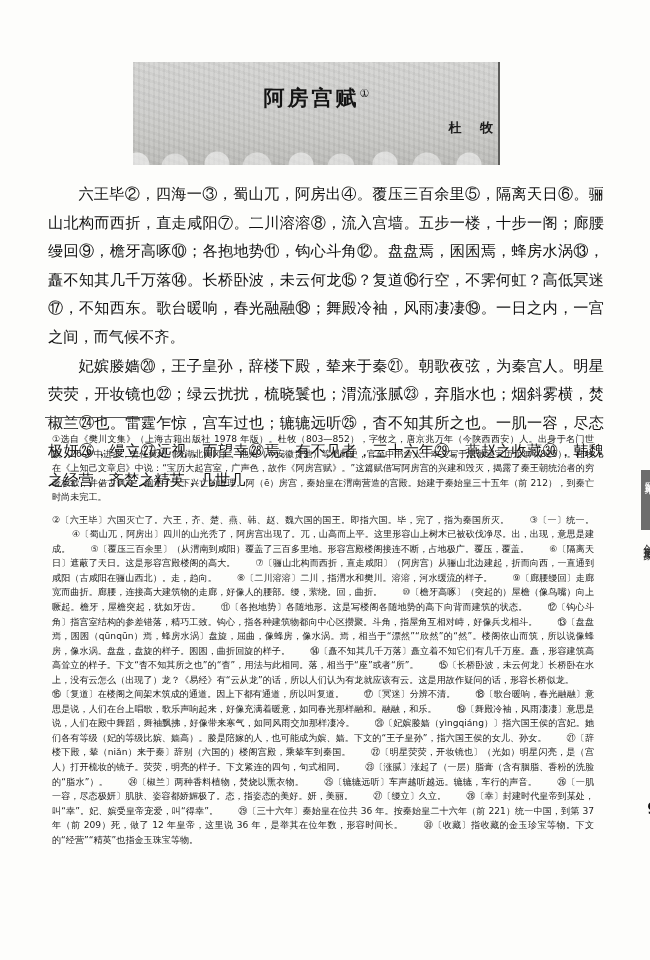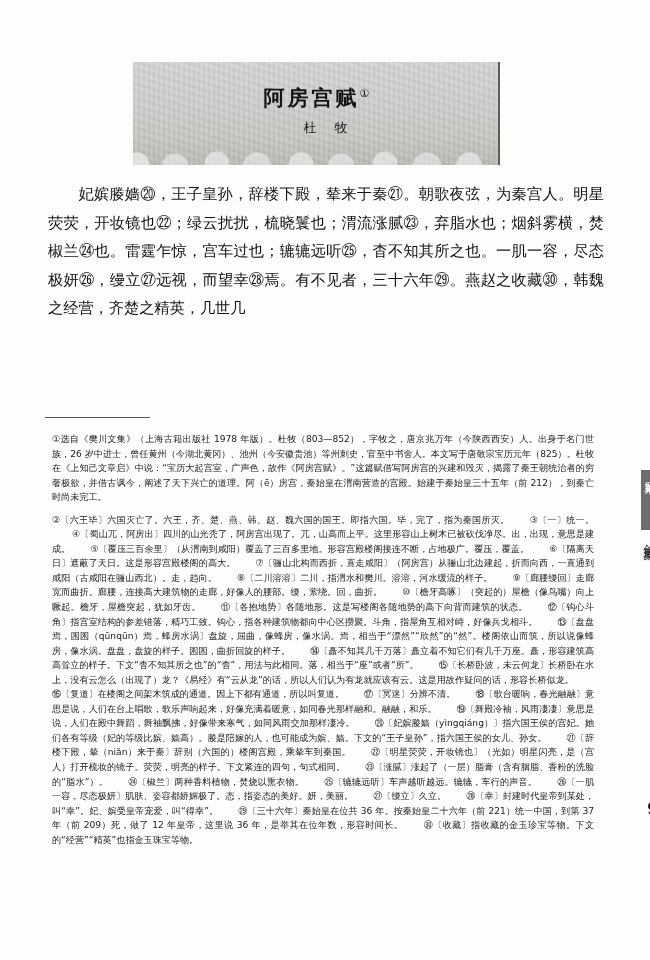--- a/index.html
+++ b/index.html
@@ -39,22 +39,22 @@
     position:absolute;right:0;top:0;width:2px;height:103px;background:#5c5c5a;
   }
   .title-main{
     position:absolute;left:0;right:0;top:22px;text-align:center;
     font-size:21px;font-weight:bold;letter-spacing:3px;
     color:#141414;
     font-family:"DejaVu Serif","Liberation Serif",serif;
   }
   .title-main .fnmark{font-size:11px;vertical-align:super;font-weight:normal;letter-spacing:0;}
   .title-author{
-    position:absolute;left:0;right:0;top:57px;text-align:center;
-    font-size:13px;letter-spacing:7px;color:#1c1c1c;font-weight:normal;
+    position:absolute;left:0;right:0;top:57px;text-align:right;
+    font-size:13px;letter-spacing:7px;color:#1c1c1c;font-weight:bold;
     font-family:"DejaVu Serif","Liberation Serif",serif;
     margin-left:25px;
   }
 
   
   .body-text{
     position:absolute;left:48px;top:180px;width:556px;
     font-size:15.2px;line-height:28.6px;
     text-align:justify;
     font-family:"DejaVu Serif","Liberation Serif",serif;
@@ -117,20 +117,21 @@
 
 <div class="page">
 
   <div class="banner">
     <div class="banner-edge"></div>
     <div class="title-main"><span>阿房宫赋</span><span class="fnmark">①</span></div>
     <div class="title-author">杜 牧</div>
   </div>
 
   <div class="body-text">
+    <p>六王毕②，四海一③，蜀山兀，阿房出④。覆压三百余里⑤，隔离天日⑥。骊山北构而西折，直走咸阳⑦。二川溶溶⑧，流入宫墙。五步一楼，十步一阁；廊腰缦回⑨，檐牙高啄⑩；各抱地势⑪，钩心斗角⑫。盘盘焉，囷囷焉，蜂房水涡⑬，矗不知其几千万落⑭。长桥卧波，未云何龙⑮？复道⑯行空，不霁何虹？高低冥迷⑰，不知西东。歌台暖响，春光融融⑱；舞殿冷袖，风雨凄凄⑲。一日之内，一宫之间，而气候不齐。</p>
     <p>妃嫔媵嫱⑳，王子皇孙，辞楼下殿，辇来于秦㉑。朝歌夜弦，为秦宫人。明星荧荧，开妆镜也㉒；绿云扰扰，梳晓鬟也；渭流涨腻㉓，弃脂水也；烟斜雾横，焚椒兰㉔也。雷霆乍惊，宫车过也；辘辘远听㉕，杳不知其所之也。一肌一容，尽态极妍㉖，缦立㉗远视，而望幸㉘焉。有不见者，三十六年㉙。燕赵之收藏㉚，韩魏之经营，齐楚之精英，几世几</p>
   </div>
 
   <div class="divider"></div>
 
   <div class="notes">
     <p>①选自《樊川文集》（上海古籍出版社 1978 年版）。杜牧（803—852），字牧之，唐京兆万年（今陕西西安）人。出身于名门世族，26 岁中进士，曾任黄州（今湖北黄冈）、池州（今安徽贵池）等州刺史，官至中书舍人。本文写于唐敬宗宝历元年（825）。杜牧在《上知己文章启》中说：“宝历大起宫室，广声色，故作《阿房宫赋》。”这篇赋借写阿房宫的兴建和毁灭，揭露了秦王朝统治者的穷奢极欲，并借古讽今，阐述了天下兴亡的道理。阿（ē）房宫，秦始皇在渭南营造的宫殿。始建于秦始皇三十五年（前 212），到秦亡时尚未完工。</p>
     <p id="notes-flow"><span>②〔六王毕〕六国灭亡了。六王，齐、楚、燕、韩、赵、魏六国的国王。即指六国。毕，完了，指为秦国所灭。</span><span class="note-gap"></span><span>③〔一〕统一。</span><span class="note-gap"></span><span>④〔蜀山兀，阿房出〕四川的山光秃了，阿房宫出现了。兀，山高而上平。这里形容山上树木已被砍伐净尽。出，出现，意思是建成。</span><span class="note-gap"></span><span>⑤〔覆压三百余里〕（从渭南到咸阳）覆盖了三百多里地。形容宫殿楼阁接连不断，占地极广。覆压，覆盖。</span><span class="note-gap"></span><span>⑥〔隔离天日〕遮蔽了天日。这是形容宫殿楼阁的高大。</span><span class="note-gap"></span><span>⑦〔骊山北构而西折，直走咸阳〕（阿房宫）从骊山北边建起，折而向西，一直通到咸阳（古咸阳在骊山西北）。走，趋向。</span><span class="note-gap"></span><span>⑧〔二川溶溶〕二川，指渭水和樊川。溶溶，河水缓流的样子。</span><span class="note-gap"></span><span>⑨〔廊腰缦回〕走廊宽而曲折。廊腰，连接高大建筑物的走廊，好像人的腰部。缦，萦绕。回，曲折。</span><span class="note-gap"></span><span>⑩〔檐牙高啄〕（突起的）屋檐（像鸟嘴）向上噘起。檐牙，屋檐突起，犹如牙齿。</span><span class="note-gap"></span><span>⑪〔各抱地势〕各随地形。这是写楼阁各随地势的高下向背而建筑的状态。</span><span class="note-gap"></span><span>⑫〔钩心斗角〕指宫室结构的参差错落，精巧工致。钩心，指各种建筑物都向中心区攒聚。斗角，指屋角互相对峙，好像兵戈相斗。</span><span class="note-gap"></span><span>⑬〔盘盘焉，囷囷（qūnqūn）焉，蜂房水涡〕盘旋，屈曲，像蜂房，像水涡。焉，相当于“漂然”“欣然”的“然”。楼阁依山而筑，所以说像蜂房，像水涡。盘盘，盘旋的样子。囷囷，曲折回旋的样子。</span><span class="note-gap"></span><span>⑭〔矗不知其几千万落〕矗立着不知它们有几千万座。矗，形容建筑高高耸立的样子。下文“杳不知其所之也”的“杳”，用法与此相同。落，相当于“座”或者“所”。</span><span class="note-gap"></span><span>⑮〔长桥卧波，未云何龙〕长桥卧在水上，没有云怎么（出现了）龙？《易经》有“云从龙”的话，所以人们认为有龙就应该有云。这是用故作疑问的话，形容长桥似龙。</span><span class="note-gap"></span><span>⑯〔复道〕在楼阁之间架木筑成的通道。因上下都有通道，所以叫复道。</span><span class="note-gap"></span><span>⑰〔冥迷〕分辨不清。</span><span class="note-gap"></span><span>⑱〔歌台暖响，春光融融〕意思是说，人们在台上唱歌，歌乐声响起来，好像充满着暖意，如同春光那样融和。融融，和乐。</span><span class="note-gap"></span><span>⑲〔舞殿冷袖，风雨凄凄〕意思是说，人们在殿中舞蹈，舞袖飘拂，好像带来寒气，如同风雨交加那样凄冷。</span><span class="note-gap"></span><span>⑳〔妃嫔媵嫱（yìngqiáng）〕指六国王侯的宫妃。她们各有等级（妃的等级比嫔、嫱高）。媵是陪嫁的人，也可能成为嫔、嫱。下文的“王子皇孙”，指六国王侯的女儿、孙女。</span><span class="note-gap"></span><span>㉑〔辞楼下殿，辇（niǎn）来于秦〕辞别（六国的）楼阁宫殿，乘辇车到秦国。</span><span class="note-gap"></span><span>㉒〔明星荧荧，开妆镜也〕（光如）明星闪亮，是（宫人）打开梳妆的镜子。荧荧，明亮的样子。下文紧连的四句，句式相同。</span><span class="note-gap"></span><span>㉓〔涨腻〕涨起了（一层）脂膏（含有胭脂、香粉的洗脸的“脂水”）。</span><span class="note-gap"></span><span>㉔〔椒兰〕两种香料植物，焚烧以熏衣物。</span><span class="note-gap"></span><span>㉕〔辘辘远听〕车声越听越远。辘辘，车行的声音。</span><span class="note-gap"></span><span>㉖〔一肌一容，尽态极妍〕肌肤、姿容都娇媚极了。态，指姿态的美好。妍，美丽。</span><span class="note-gap"></span><span>㉗〔缦立〕久立。</span><span class="note-gap"></span><span>㉘〔幸〕封建时代皇帝到某处，叫“幸”。妃、嫔受皇帝宠爱，叫“得幸”。</span><span class="note-gap"></span><span>㉙〔三十六年〕秦始皇在位共 36 年。按秦始皇二十六年（前 221）统一中国，到第 37 年（前 209）死，做了 12 年皇帝，这里说 36 年，是举其在位年数，形容时间长。</span><span class="note-gap"></span><span>㉚〔收藏〕指收藏的金玉珍宝等物。下文的“经营”“精英”也指金玉珠宝等物。</span></p>
   </div>
 

